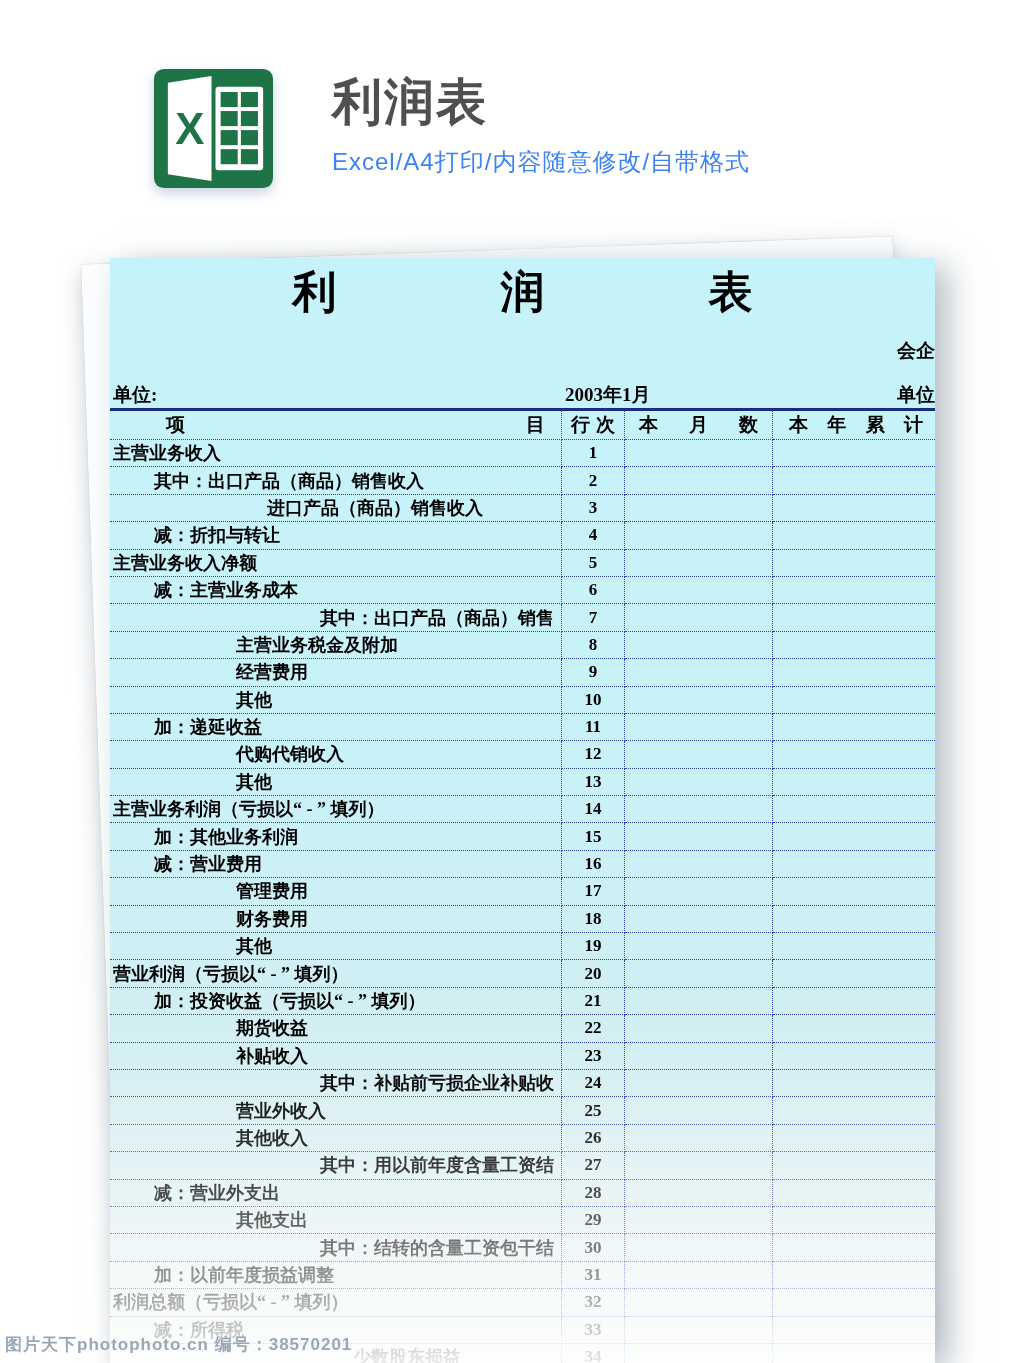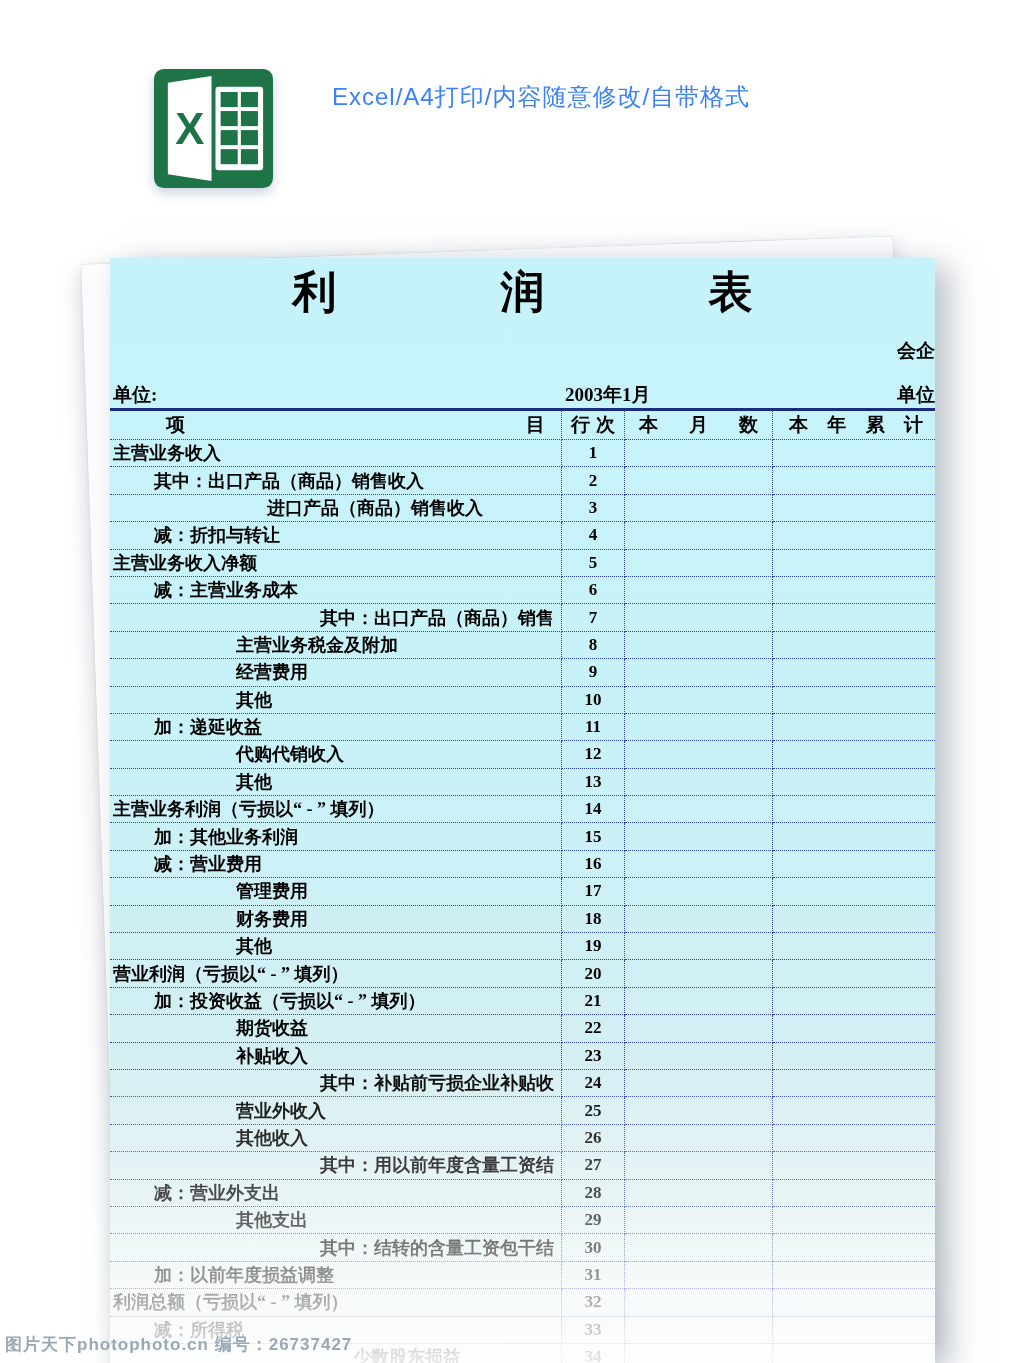--- a/index.html
+++ b/index.html
@@ -82,20 +82,21 @@
           <rect x="35.6" y="32.8" width="8.6" height="7.6"></rect>
           <rect x="45.8" y="32.8" width="8.6" height="7.6"></rect>
           <rect x="35.6" y="42.4" width="8.6" height="7.6"></rect>
           <rect x="45.8" y="42.4" width="8.6" height="7.6"></rect>
         </g>
         <polygon points="9,9 31,5.5 31,58.5 9,55" fill="#ffffff"></polygon>
         <text x="20" y="40" text-anchor="middle" font-family="Liberation Sans, sans-serif" font-size="22" font-weight="bold" fill="#1F7447">X</text>
       </svg>
     </div>
     <div class="titles">
+      <h1 class="tpl-title">利润表</h1>
       <p class="tpl-sub">Excel/A4打印/内容随意修改/自带格式</p>
     </div>
   </header>
 
   <div class="back-sheet"></div>
 
   <section class="sheet">
 
     <div class="sheet-title">
       <span>利</span>
@@ -437,14 +438,14 @@
     </div>
     <div class="cell c-line">34</div>
     <div class="cell c-month"></div>
     <div class="cell c-year"></div>
   </div>
 </div>
 
     <div class="fade"></div>
   </section>
 
-  <div class="watermark">图片天下photophoto.cn 编号：26737427</div>
+  <div class="watermark">图片天下photophoto.cn 编号：38570201</div>
 </div>
 
 </body></html>

